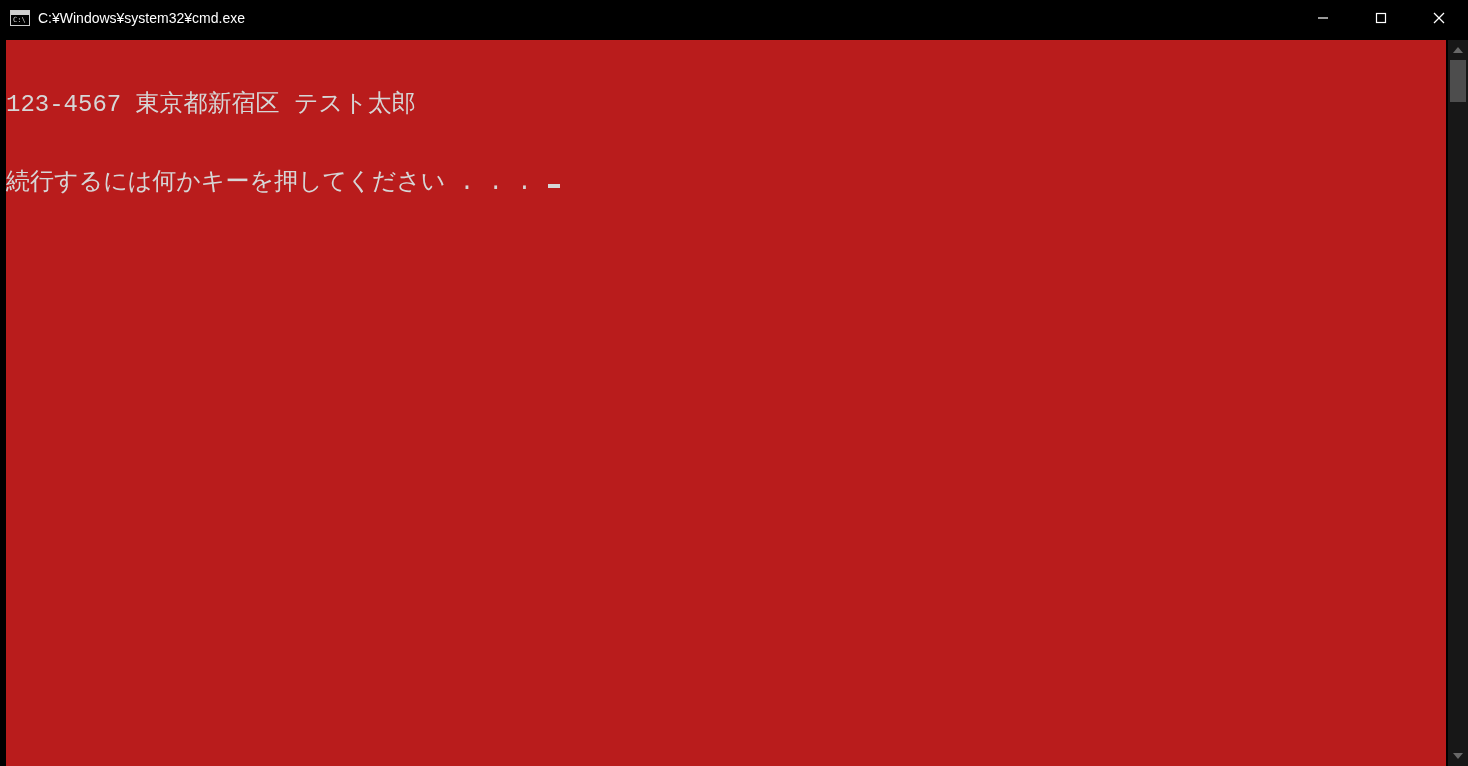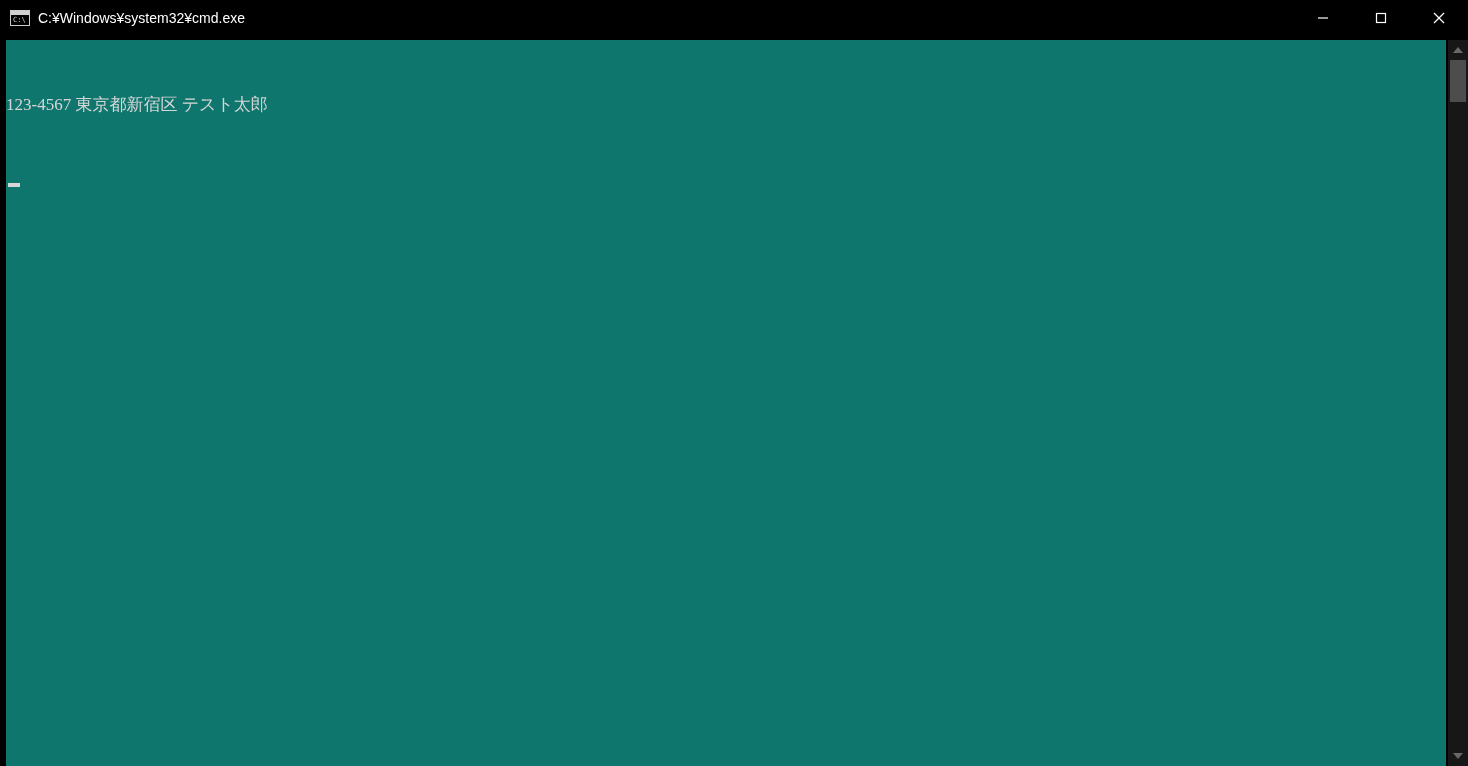--- a/index.html
+++ b/index.html
@@ -48,26 +48,26 @@
     justify-content: center;
     color: #fff;
   }
   .titlebar-btn svg { display: block; }
   .terminal {
     position: absolute;
     top: 40px;
     left: 6px;
     right: 22px;
     bottom: 0;
-    background: #0f766e;
+    background: #b91c1c;
     color: #d6d6d6;
-    font-size: 17px;
+    font-size: 24px;
     line-height: 26px;
     white-space: pre;
-    font-family: Liberation Serif, serif;
+    font-family: Liberation Mono, monospace;
   }
   .terminal-line {
     display: block;
   }
   .cursor {
     display: inline-block;
     width: 12px;
     height: 4px;
     background: #d6d6d6;
     vertical-align: baseline;
@@ -132,21 +132,21 @@
       <svg width="12" height="12" viewBox="0 0 12 12">
         <line x1="1" y1="1" x2="11" y2="11" stroke="#fff" stroke-width="1.2"></line>
         <line x1="11" y1="1" x2="1" y2="11" stroke="#fff" stroke-width="1.2"></line>
       </svg>
     </div>
   </div>
 </div>
 
 <div class="terminal">
   <span class="terminal-line">123-4567 東京都新宿区 テスト太郎</span>
-  <span class="terminal-line"><span class="cursor"></span></span>
+  <span class="terminal-line"><span>続行するには何かキーを押してください . . . </span><span class="cursor"></span></span>
 </div>
 
 <div class="scrollbar">
   <div class="scroll-arrow up">
     <svg width="10" height="6" viewBox="0 0 10 6">
         <path d="M5 0 L10 6 L0 6 Z" fill="#686868"></path>
       </svg>
   </div>
   <div class="scroll-thumb"></div>
   <div class="scroll-arrow down">

